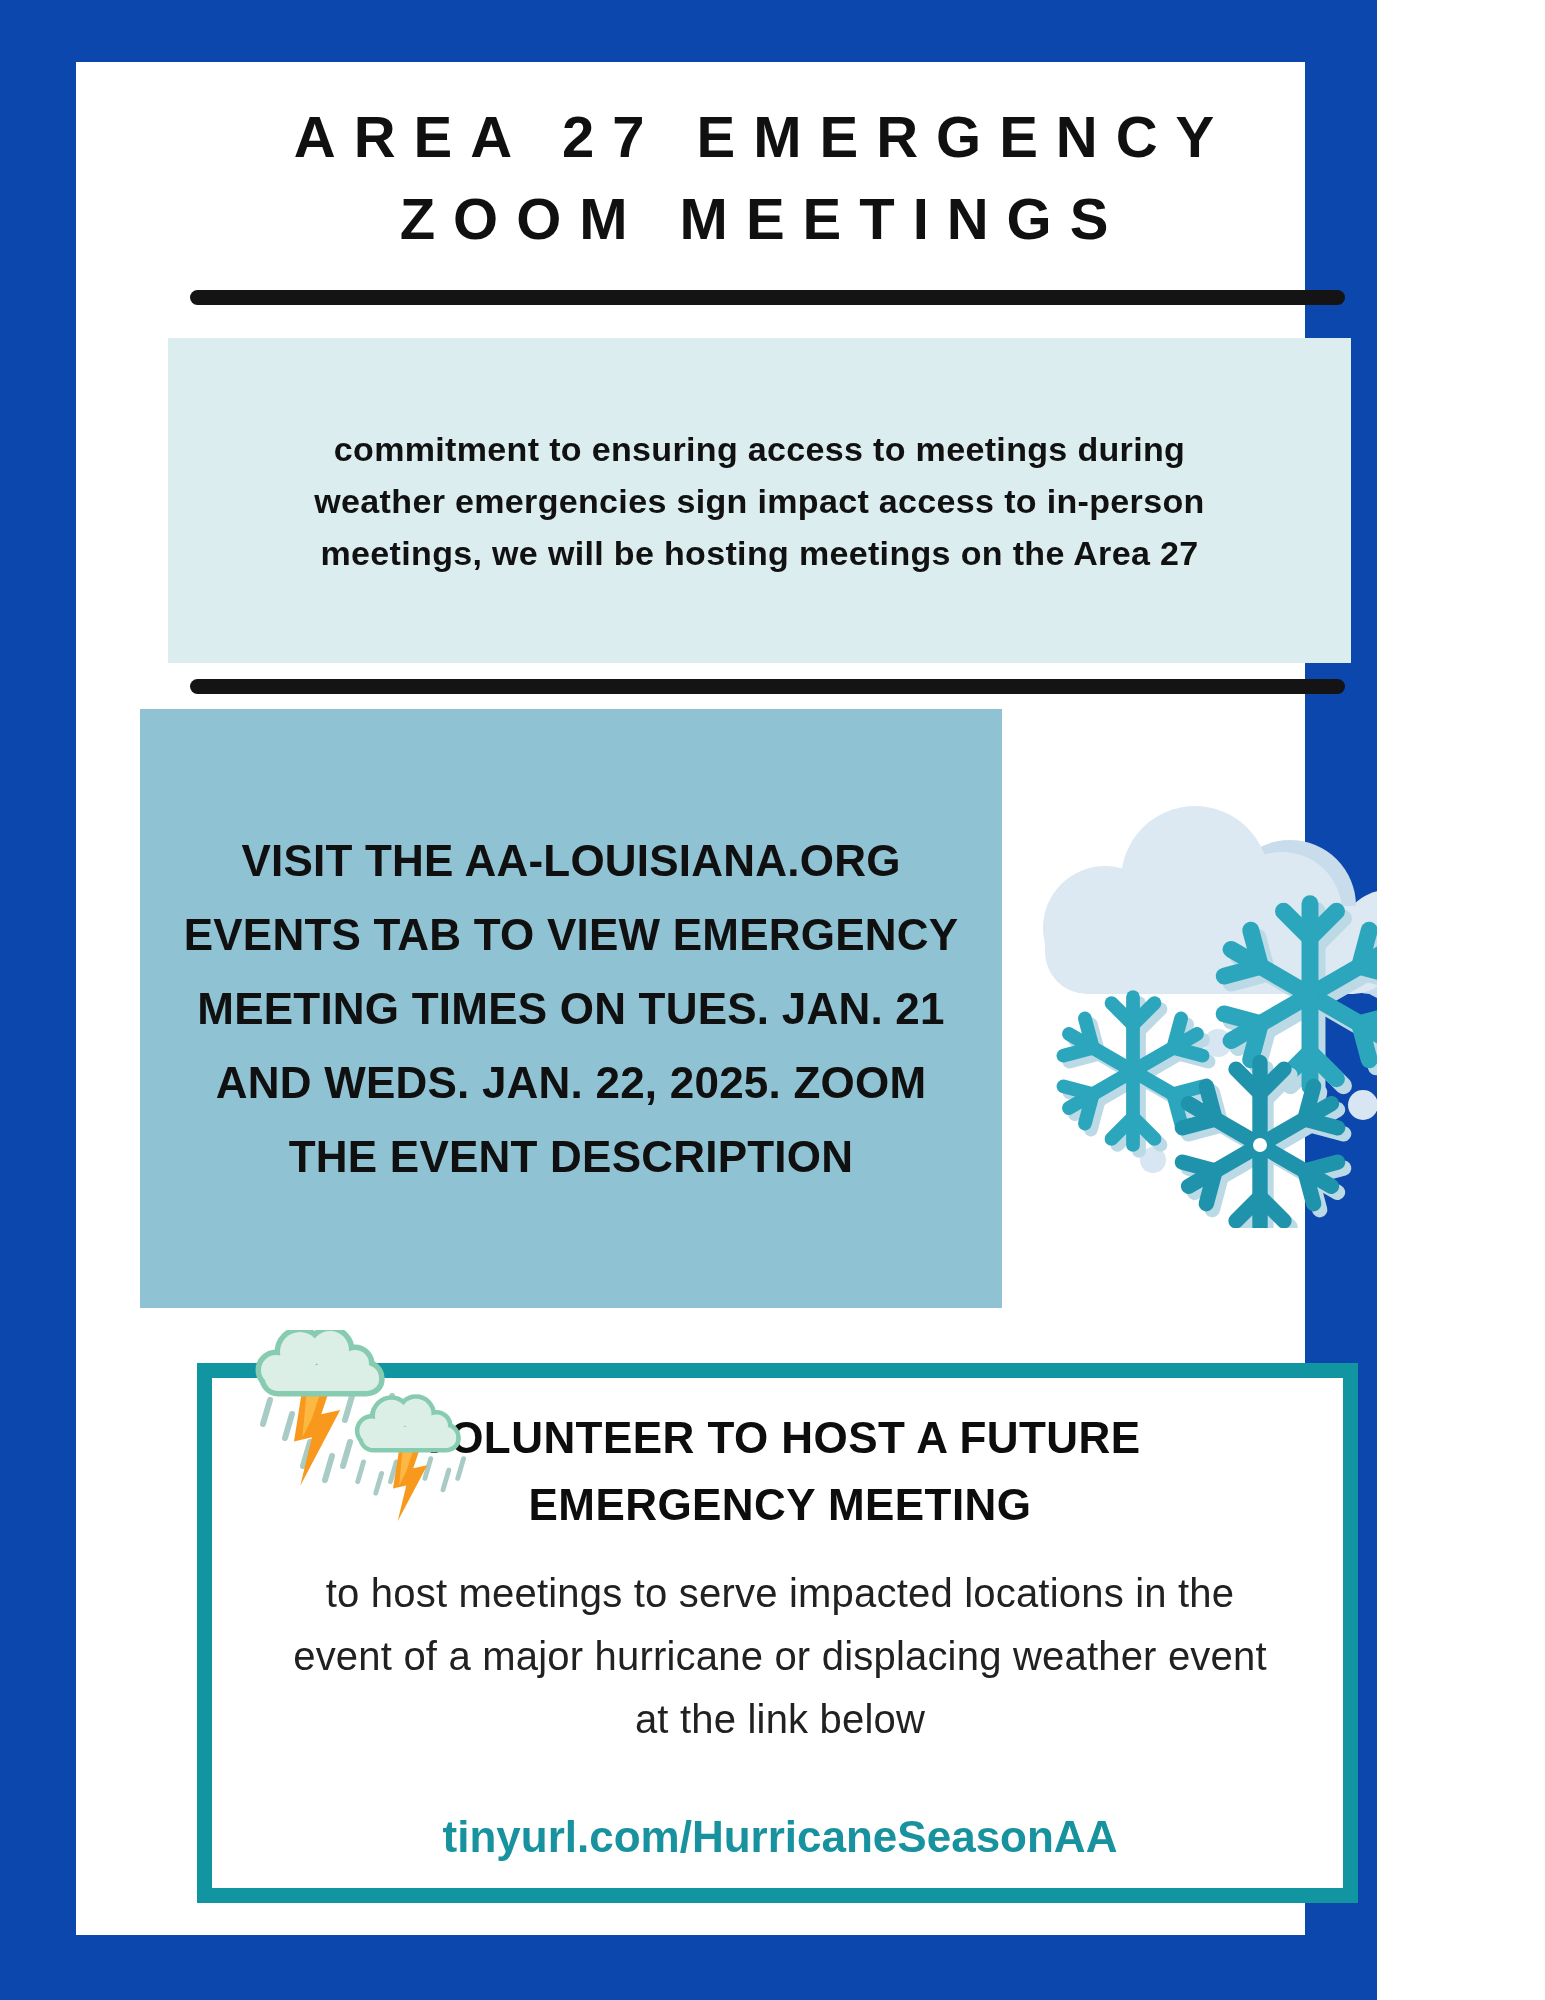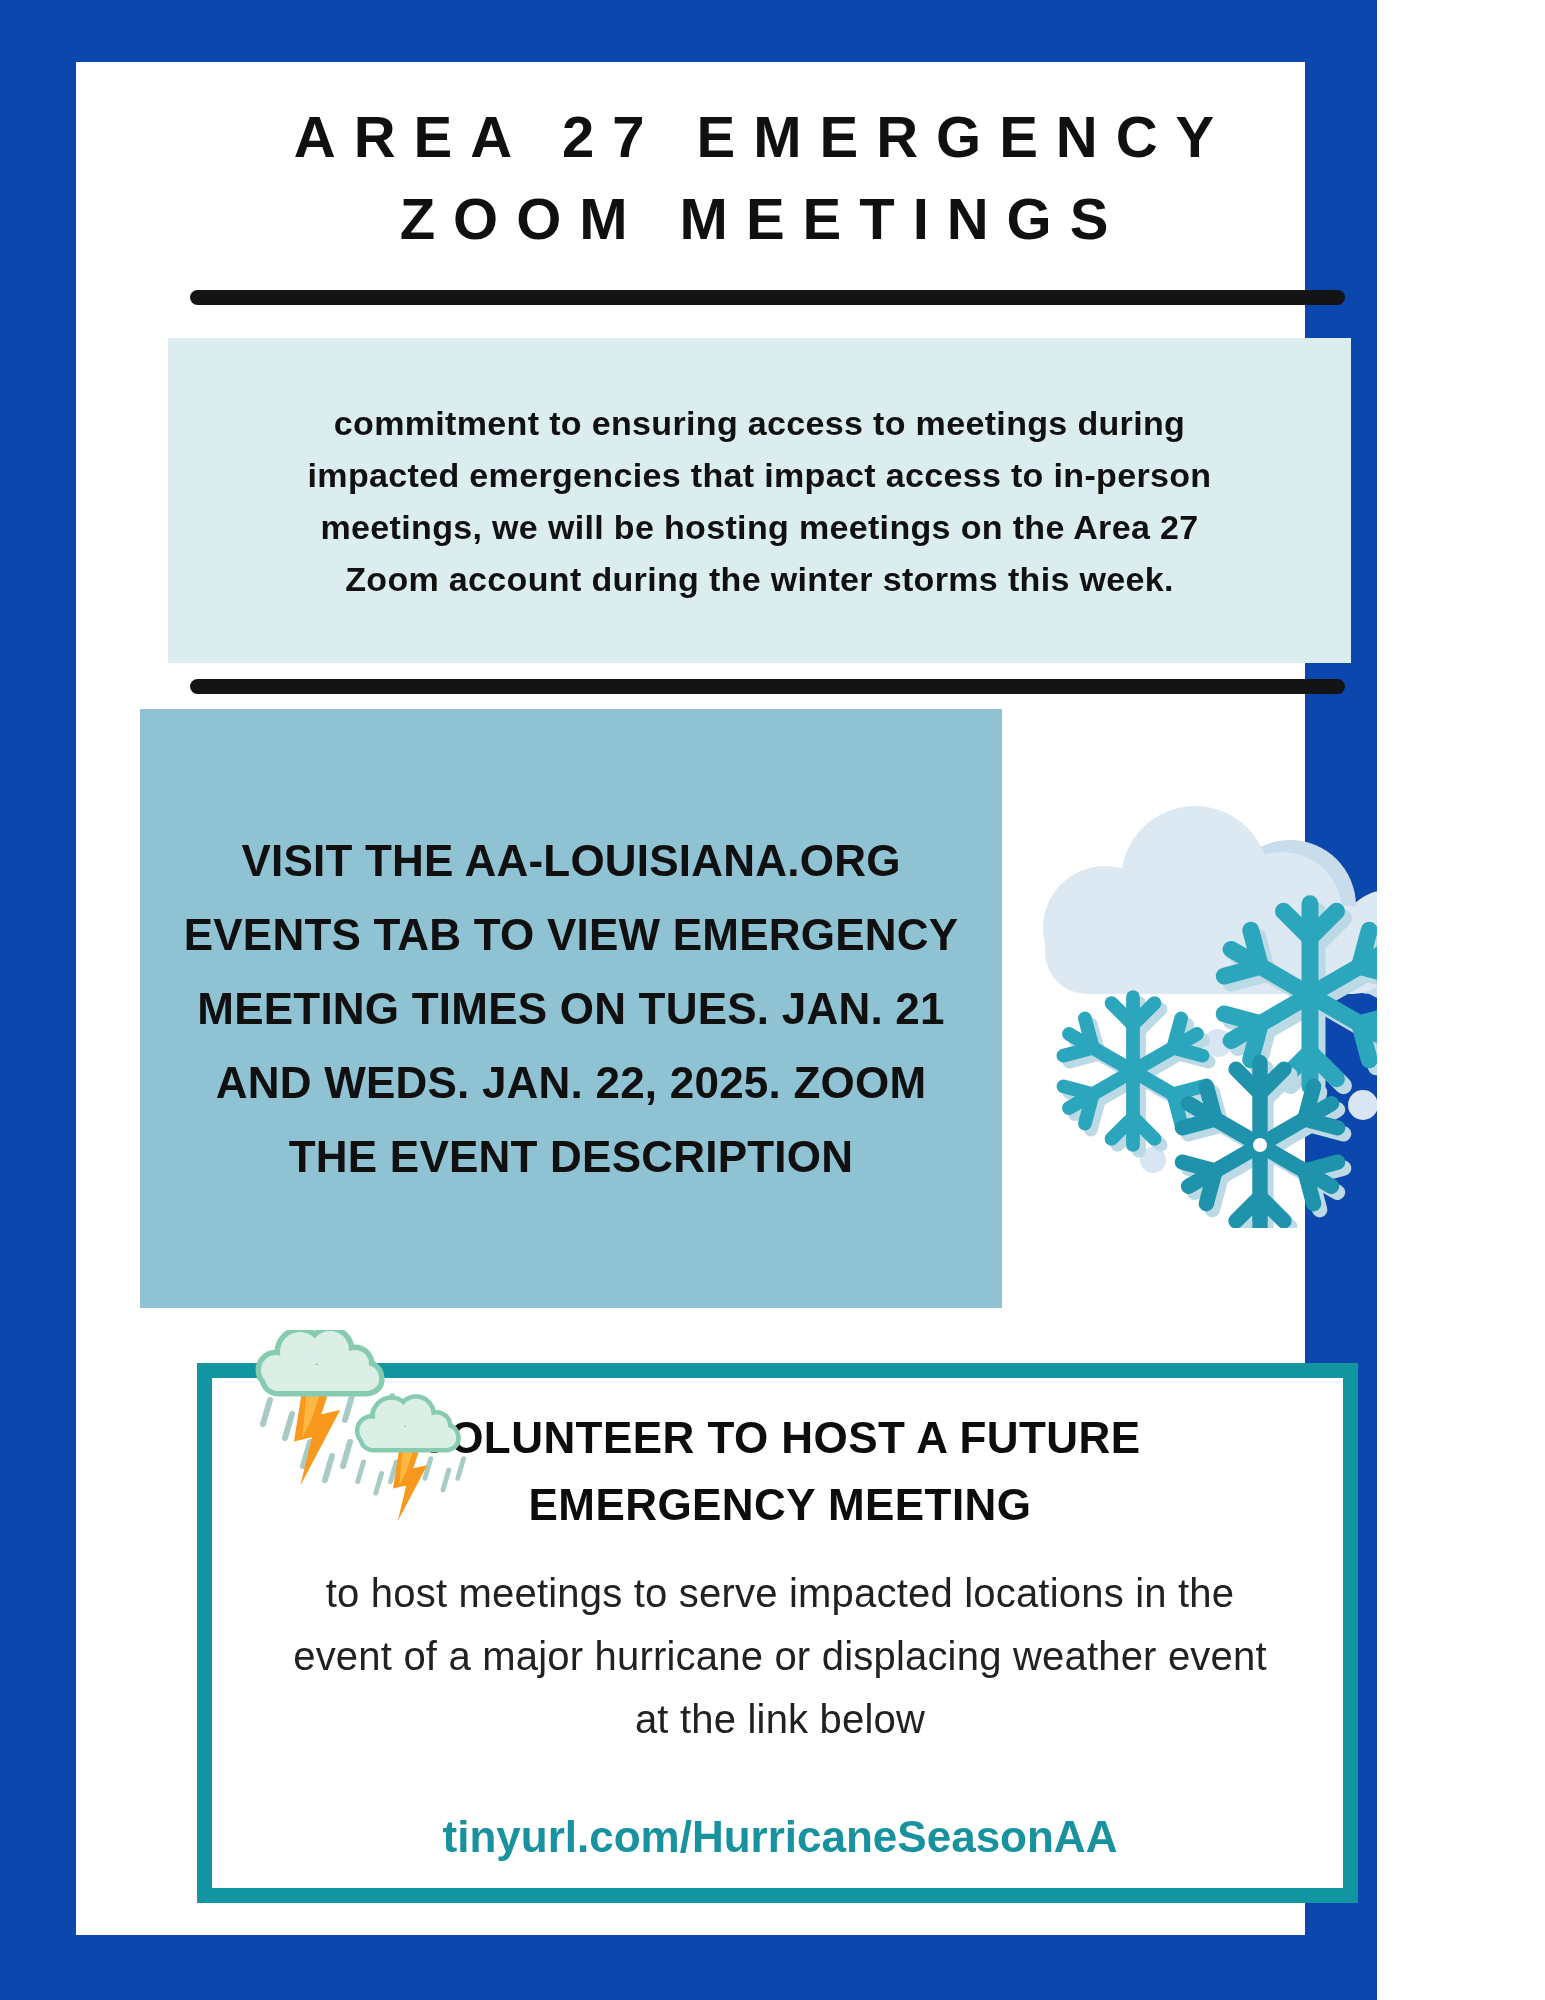--- a/index.html
+++ b/index.html
@@ -78,23 +78,22 @@
 
   <div class="abs title">
     <div>AREA 27 EMERGENCY</div>
     <div>ZOOM MEETINGS</div>
   </div>
 
   <div class="abs divider divider-1"></div>
 
   <div class="abs intro-box">
     <div>commitment to ensuring access to meetings during</div>
-    <div>impacted emergencies that impact access to in-person</div>
+    <div>weather emergencies sign impact access to in-person</div>
     <div>meetings, we will be hosting meetings on the Area 27</div>
-    <div>Zoom account during the winter storms this week.</div>
   </div>
 
   <div class="abs divider divider-2"></div>
 
   <div class="abs events-box">
     <div>VISIT THE AA-LOUISIANA.ORG</div>
     <div>EVENTS TAB TO VIEW EMERGENCY</div>
     <div>MEETING TIMES ON TUES. JAN. 21</div>
     <div>AND WEDS. JAN. 22, 2025. ZOOM</div>
     <div>THE EVENT DESCRIPTION</div>

